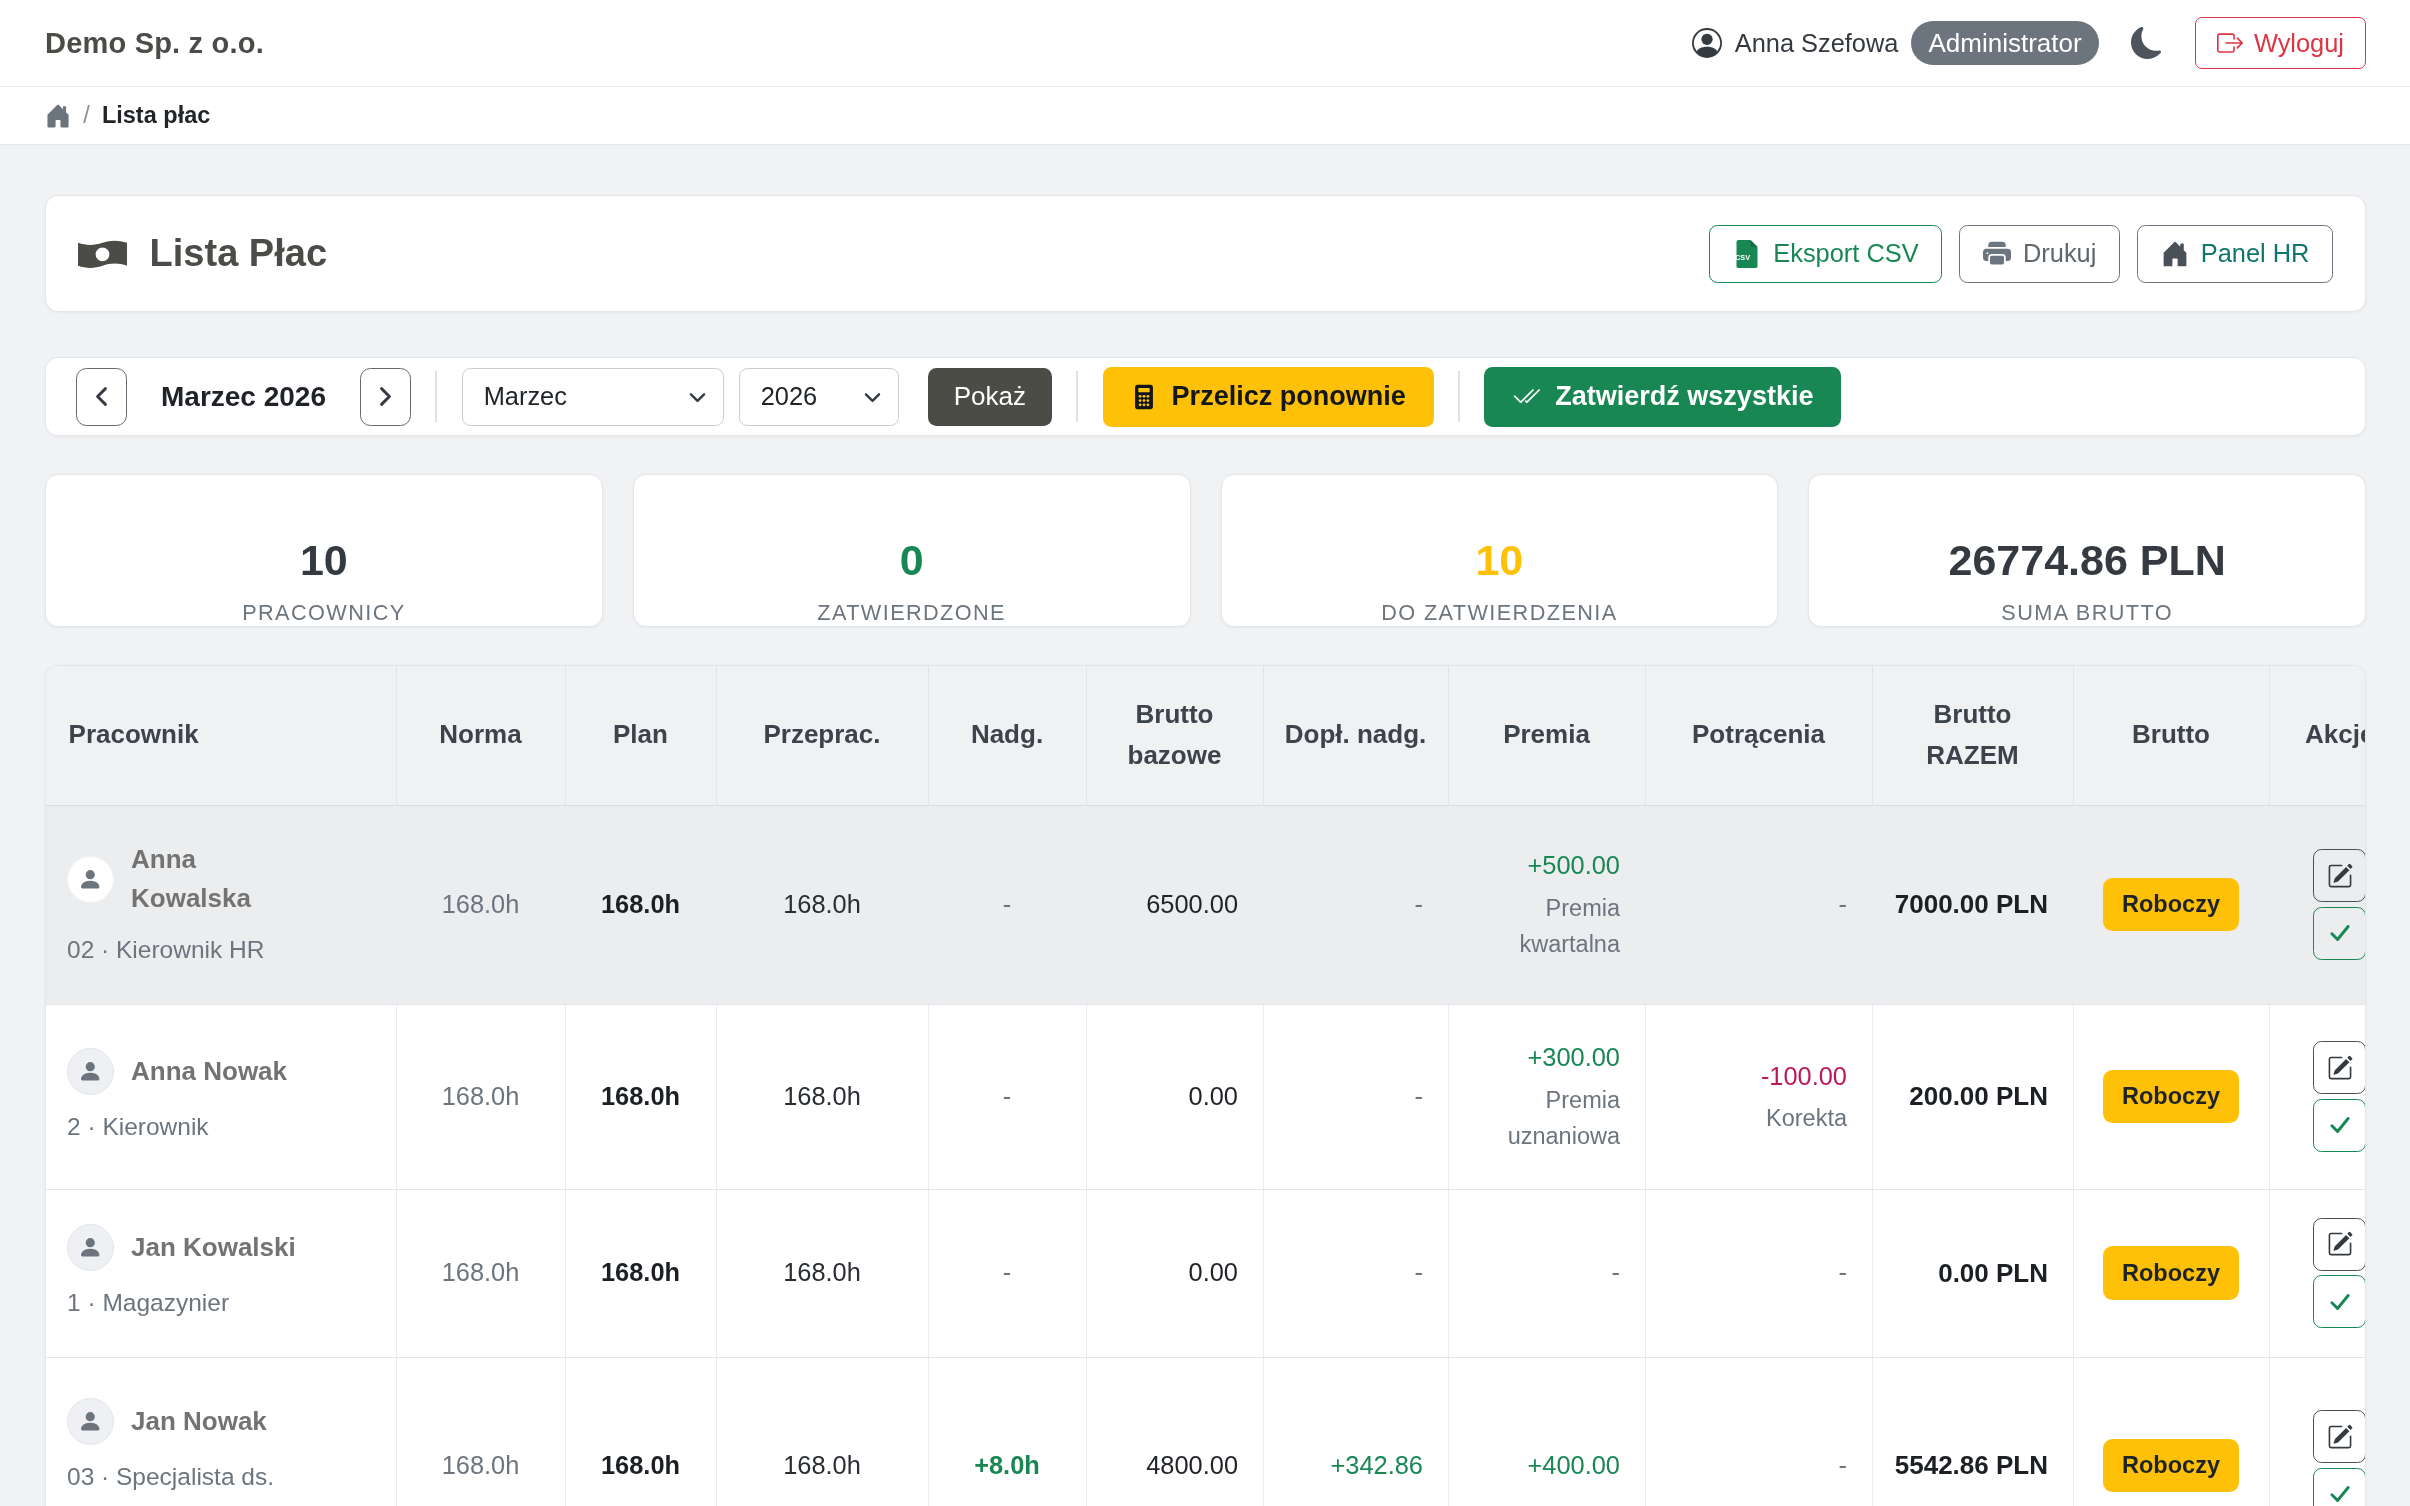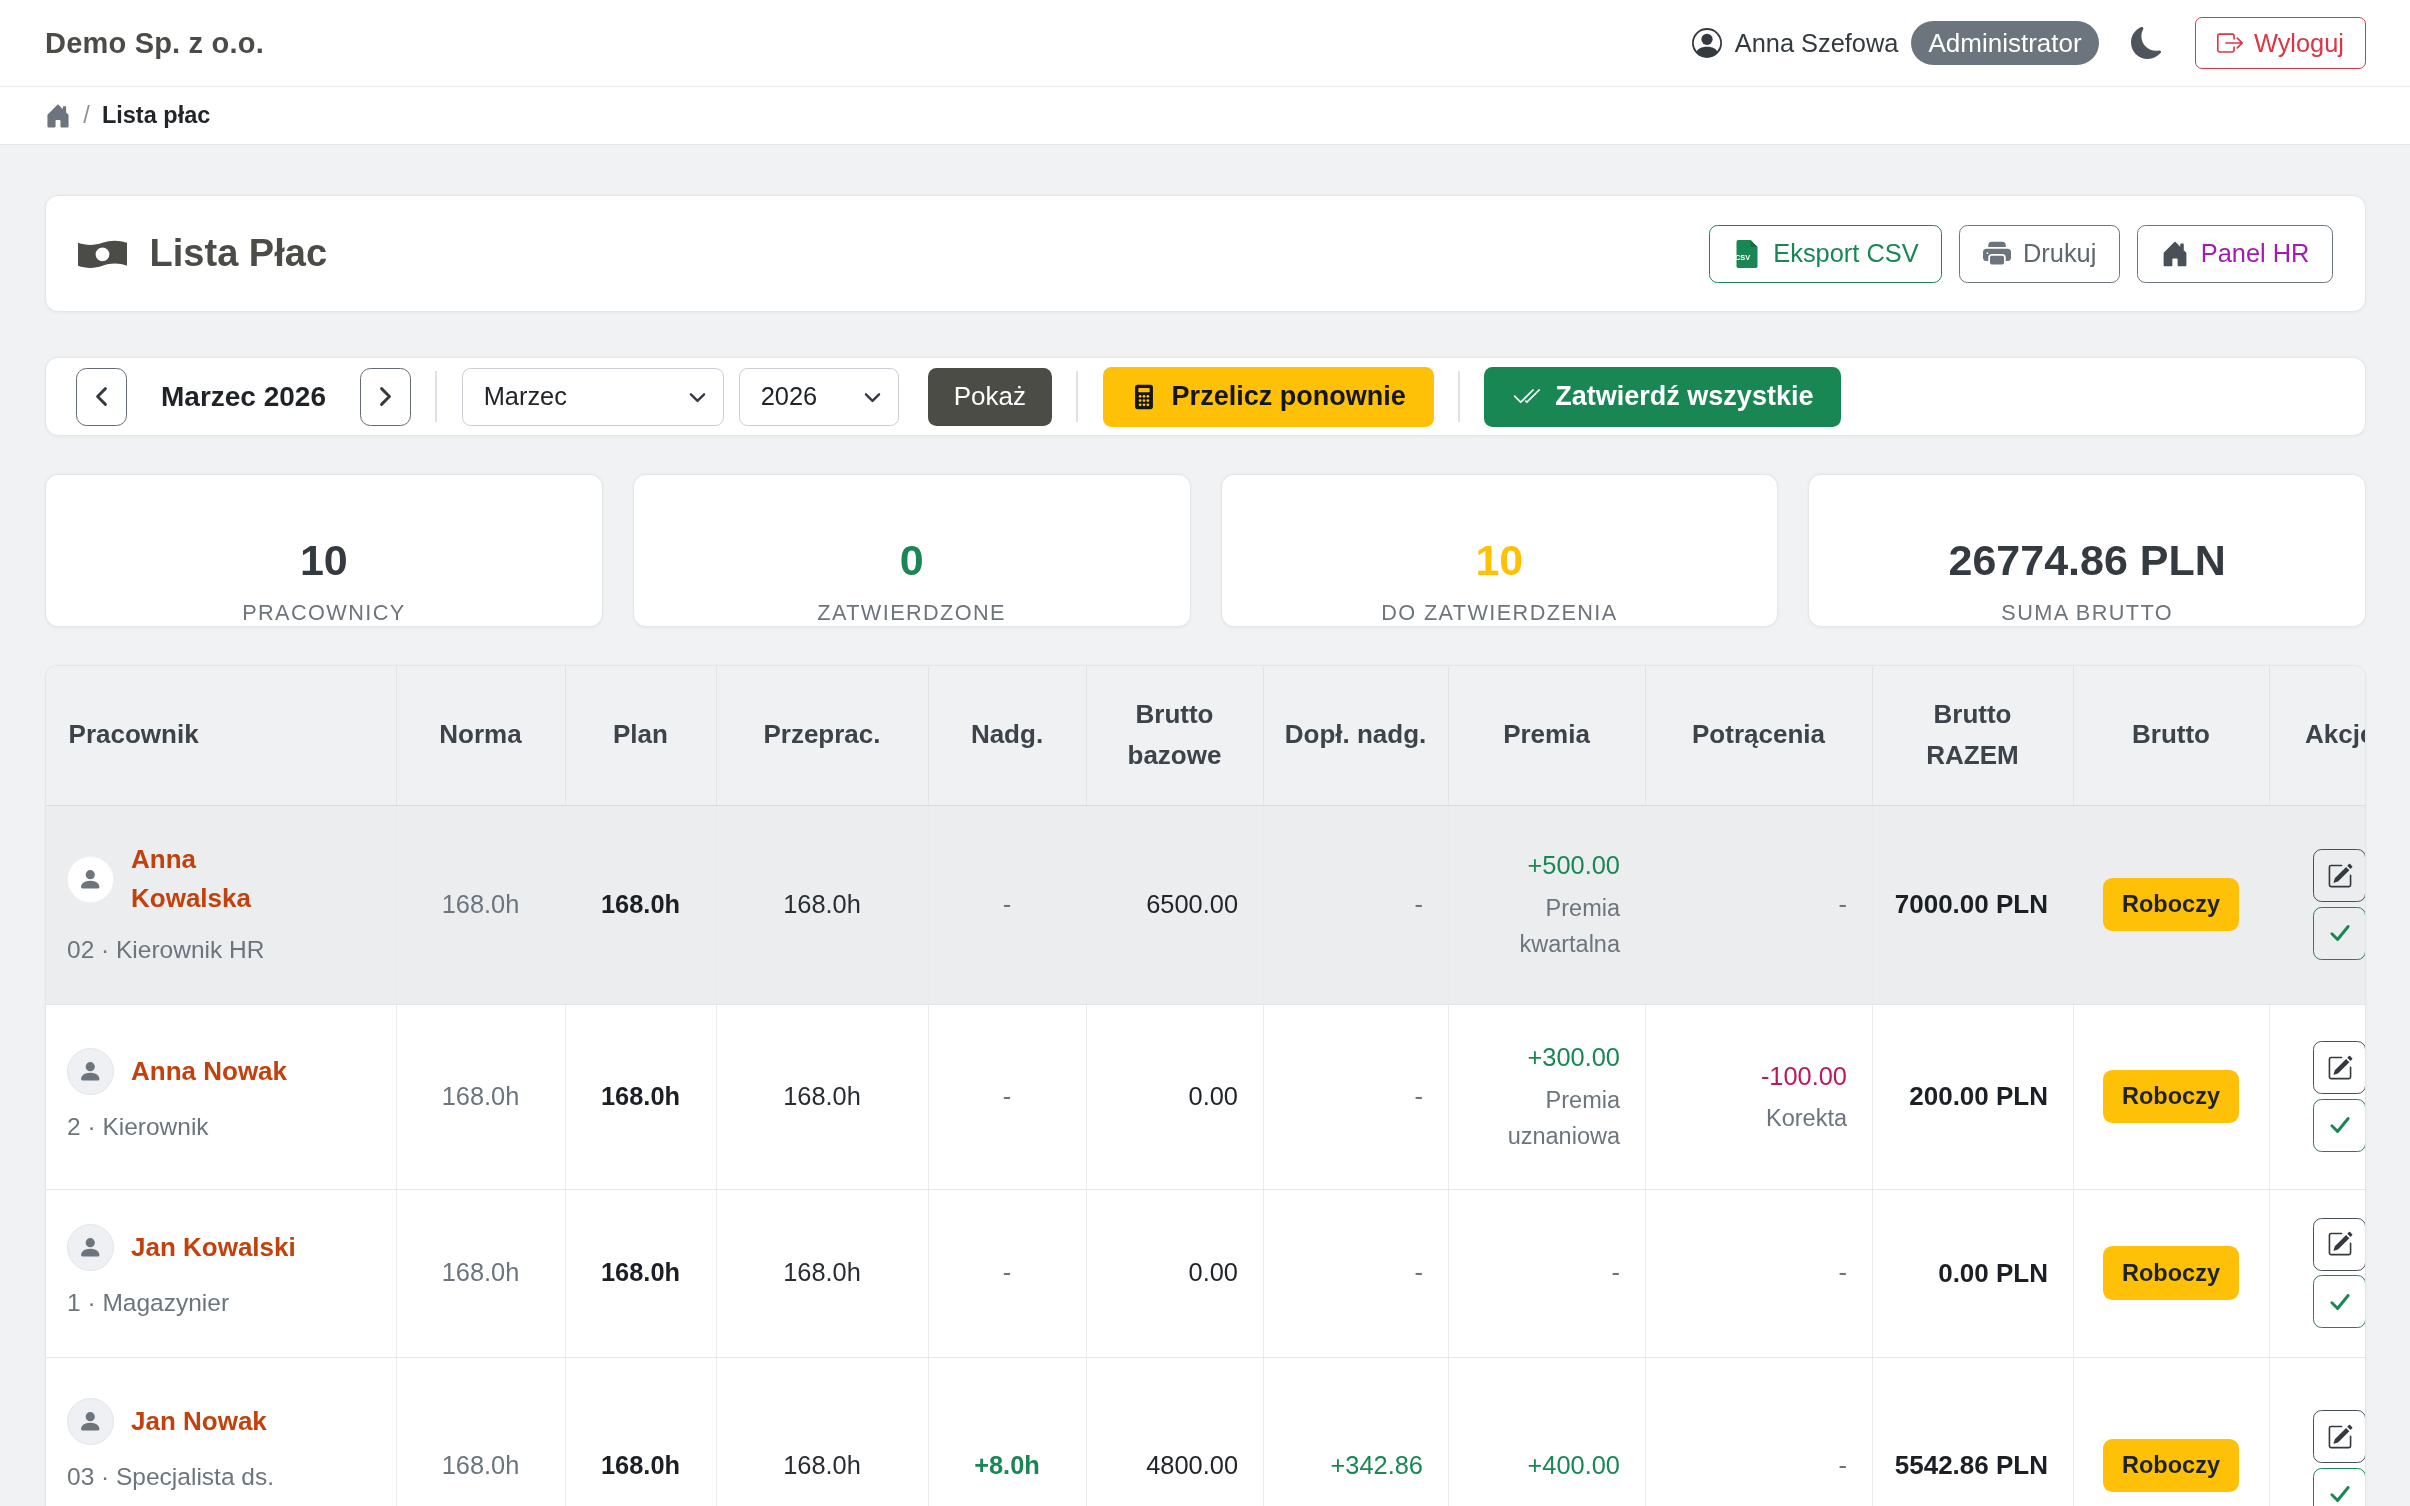--- a/index.html
+++ b/index.html
@@ -33,21 +33,21 @@
           box-shadow:0 0.9px 2.8px rgba(20,30,40,.05); }
   .title-card { margin-top:50px; height:117px; display:flex; align-items:center;
                 justify-content:space-between; padding:0 32px; }
   .title-left { display:flex; align-items:center; gap:22.6px; color:#4b4b47; }
   .page-title { font-size:38px; font-weight:bold; color:#4b4b47; }
   .title-actions { display:flex; gap:17px; }
   .hbtn { display:flex; align-items:center; gap:12.2px; height:58px; padding:0 22.6px;
           border-radius:8.5px; background:#fff; font-size:25.4px; font-family:inherit; cursor:pointer; }
   .hbtn-csv   { border:1.9px solid #198754; color:#198754; }
   .hbtn-print { border:1.9px solid #6c757d; color:#5f676e; }
-  .hbtn-panel { border:1.9px solid #6c757d; color:#a21caf; }
+  .hbtn-panel { border:1.9px solid #6c757d; color:#0f766e; }
 
   
   .toolbar { margin-top:45px; height:79px; display:flex; align-items:center;
              padding:0 30px; gap:15px; }
   .nav-btn { width:51px; height:58px; border:1.9px solid #646b72; border-radius:10.4px;
              background:#fff; display:flex; align-items:center; justify-content:center; cursor:pointer; }
   .month-label { width:203px; text-align:center; font-size:28px; font-weight:bold; color:#1f2328; }
   .vdiv { width:1.9px; height:51px; background:#dde0e4; margin:0 9.4px; }
   .sel { position:relative; height:58px; border:0.9px solid #c9ced4; border-radius:8.5px;
          background:#fff; display:flex; align-items:center; padding:0 49px 0 21px;
@@ -87,21 +87,21 @@
        text-align:center; font-size:25.4px; color:#212529; padding:22.6px 21px; line-height:1.55; }
   td:last-child { border-right:none; }
   tr.hl td { background:#ebedef; }
   tr.r1 td { height:199px; } tr.r2 td { height:185px; } tr.r3 td { height:168px; } tr.r4 td { height:217px; }
 
   .emp-cell { text-align:left; padding-left:21px; }
   .emp-top { display:flex; align-items:center; gap:17px; }
   .avatar { width:47px; height:47px; min-width:47px; border-radius:50%; background:#eef0f3;
             border:0.9px solid #e2e5e9; display:flex; align-items:center; justify-content:center; }
   tr.hl .avatar { background:#fff; border-color:#f2f3f5; }
-  .emp-name { font-size:26px; font-weight:bold; color:#c2410c; max-width:179px; line-height:1.5; }
+  .emp-name { font-size:26px; font-weight:bold; color:#737373; max-width:179px; line-height:1.5; }
   .emp-meta { margin-top:13px; font-size:24.5px; color:#6c757d; }
 
   td.num { text-align:right; padding-right:24.5px; }
   .muted { color:#6c757d; }
   .strong { font-weight:bold; color:#1c1f23; }
   .semidark { color:#2a2e33; }
   .pos { color:#198754; } .posb { color:#198754; font-weight:bold; } .neg { color:#be185d; }
   .cell-note { display:block; font-size:23.5px; color:#6c757d; margin-top:3.8px; }
   .razem { font-weight:bold; font-size:26px; color:#1c1f23; }
   .status-pill { display:inline-block; background:#ffc107; color:#1f2328; font-size:23.5px;

